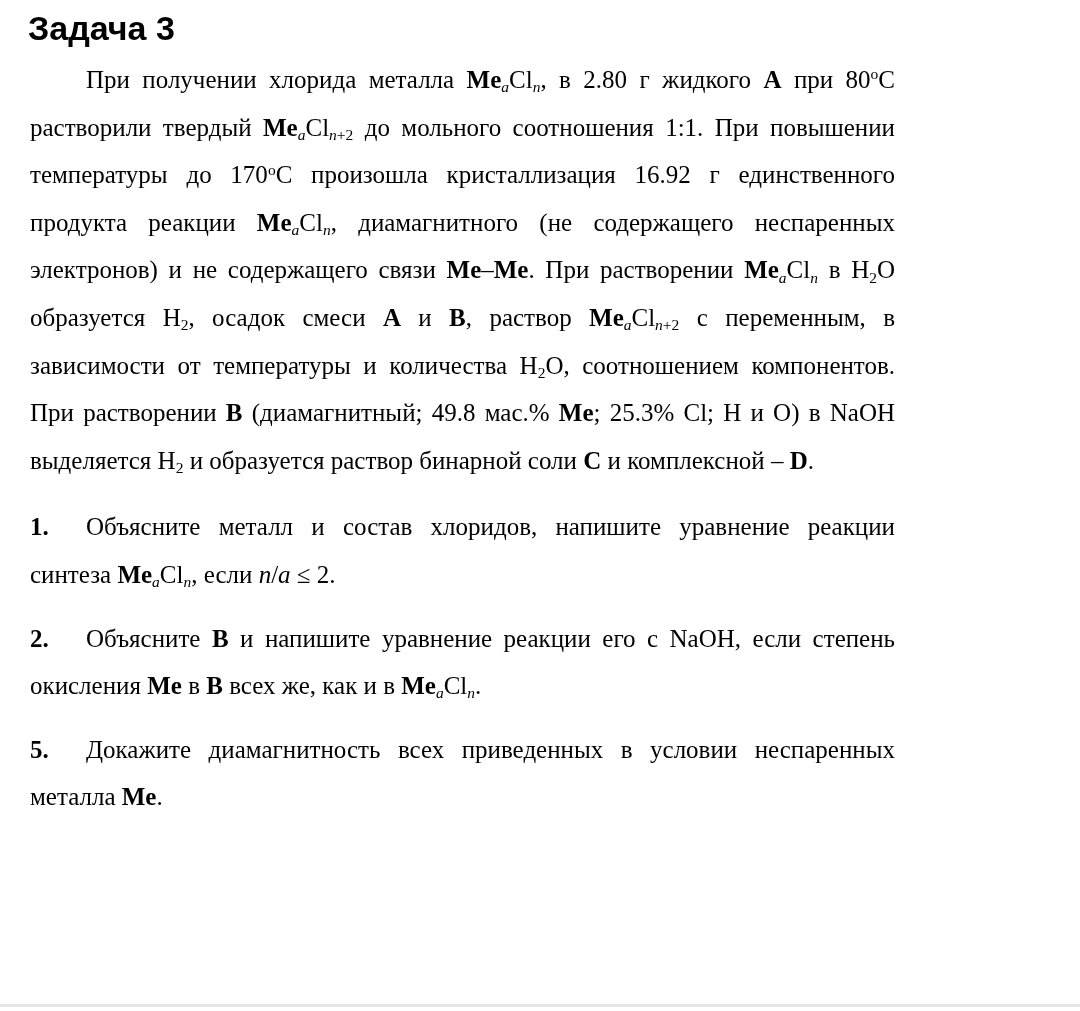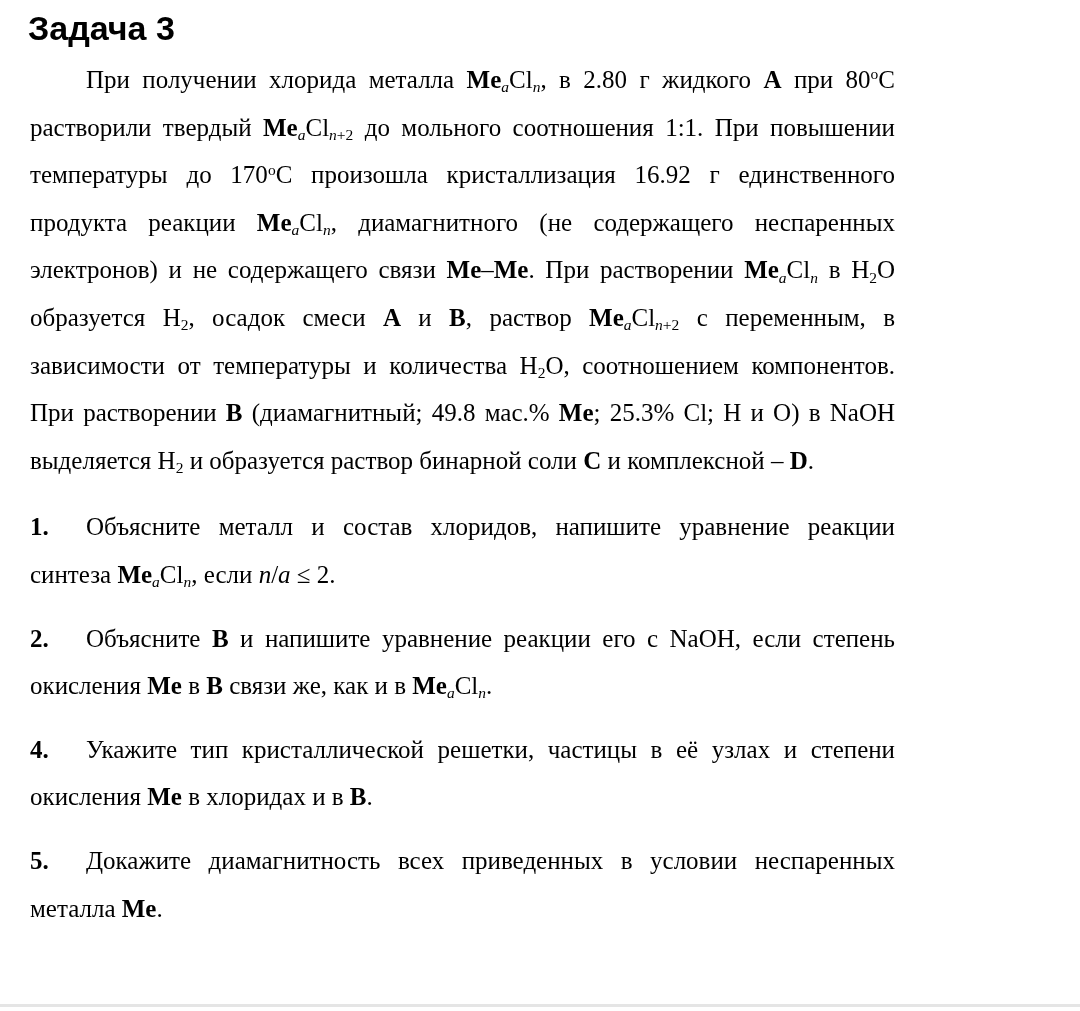--- a/index.html
+++ b/index.html
@@ -73,23 +73,22 @@
 <div class="page">
 
   <h1 class="title">Задача 3</h1>
 
   <p class="intro"><span>При получении хлорида металла </span><span class="b">Me</span><sub class="i">a</sub><span>Cl</span><sub class="i">n</sub><span>, в 2.80 г жидкого </span><span class="b">А</span><span> при 80</span><sup>o</sup><span>С растворили твердый </span><span class="b">Me</span><sub class="i">a</sub><span>Cl</span><sub class="i">n</sub><sub>+2</sub><span> до мольного соотношения 1:1. При повышении температуры до 170</span><sup>o</sup><span>С произошла кристаллизация 16.92 г единственного продукта реакции </span><span class="b">Me</span><sub class="i">a</sub><span>Cl</span><sub class="i">n</sub><span>, диамагнитного (не содержащего неспаренных электронов) и не содержащего связи </span><span class="b">Me</span><span>–</span><span class="b">Me</span><span>. При растворении </span><span class="b">Me</span><sub class="i">a</sub><span>Cl</span><sub class="i">n</sub><span> в H</span><sub>2</sub><span>O образуется H</span><sub>2</sub><span>, осадок смеси </span><span class="b">А</span><span> и </span><span class="b">В</span><span>, раствор </span><span class="b">Me</span><sub class="i">a</sub><span>Cl</span><sub class="i">n</sub><sub>+2</sub><span> с переменным, в зависимости от температуры и количества H</span><sub>2</sub><span>O, соотношением компонентов. При растворении </span><span class="b">В</span><span> (диамагнитный; 49.8 мас.% </span><span class="b">Me</span><span>; 25.3% Cl; H и O) в NaOH выделяется H</span><sub>2</sub><span> и образуется раствор бинарной соли </span><span class="b">C</span><span> и комплексной – </span><span class="b">D</span><span>.</span></p>
 
   <section>
 
     <p class="question first"><span class="qnum">1.</span><span><span>Объясните металл и состав хлоридов, напишите уравнение реакции синтеза </span><span class="b">Me</span><sub class="i">a</sub><span>Cl</span><sub class="i">n</sub><span>, если </span><span class="i">n</span><span>/</span><span class="i">a</span><span> ≤ 2.</span></span></p>
 
-    <p class="question"><span class="qnum">2.</span><span><span>Объясните </span><span class="b">В</span><span> и напишите уравнение реакции его с NaOH, если степень окисления </span><span class="b">Me</span><span> в </span><span class="b">В</span><span> связи же, как и в </span><span class="b">Me</span><sub class="i">a</sub><span>Cl</span><sub class="i">n</sub><span>.</span></span></p>
+    <p class="question"><span class="qnum">2.</span><span><span>Объясните </span><span class="b">В</span><span> и напишите уравнение реакции его с NaOH, если степень окисления </span><span class="b">Me</span><span> в </span><span class="b">В</span><span> всех же, как и в </span><span class="b">Me</span><sub class="i">a</sub><span>Cl</span><sub class="i">n</sub><span>.</span></span></p>
 
 
-    <p class="question"><span class="qnum">4.</span><span><span>Укажите тип кристаллической решетки, частицы в её узлах и степени окисления </span><span class="b">Me</span><span> в хлоридах и в </span><span class="b">В</span><span>.</span></span></p>
 
     <p class="question"><span class="qnum">5.</span><span><span>Докажите диамагнитность всех приведенных в условии неспаренных металла </span><span class="b">Me</span><span>.</span></span></p>
 
   </section>
 </div>
 
 <div class="bottom-bar" style="background: rgb(229, 229, 229);"></div>
 
 </body></html>

